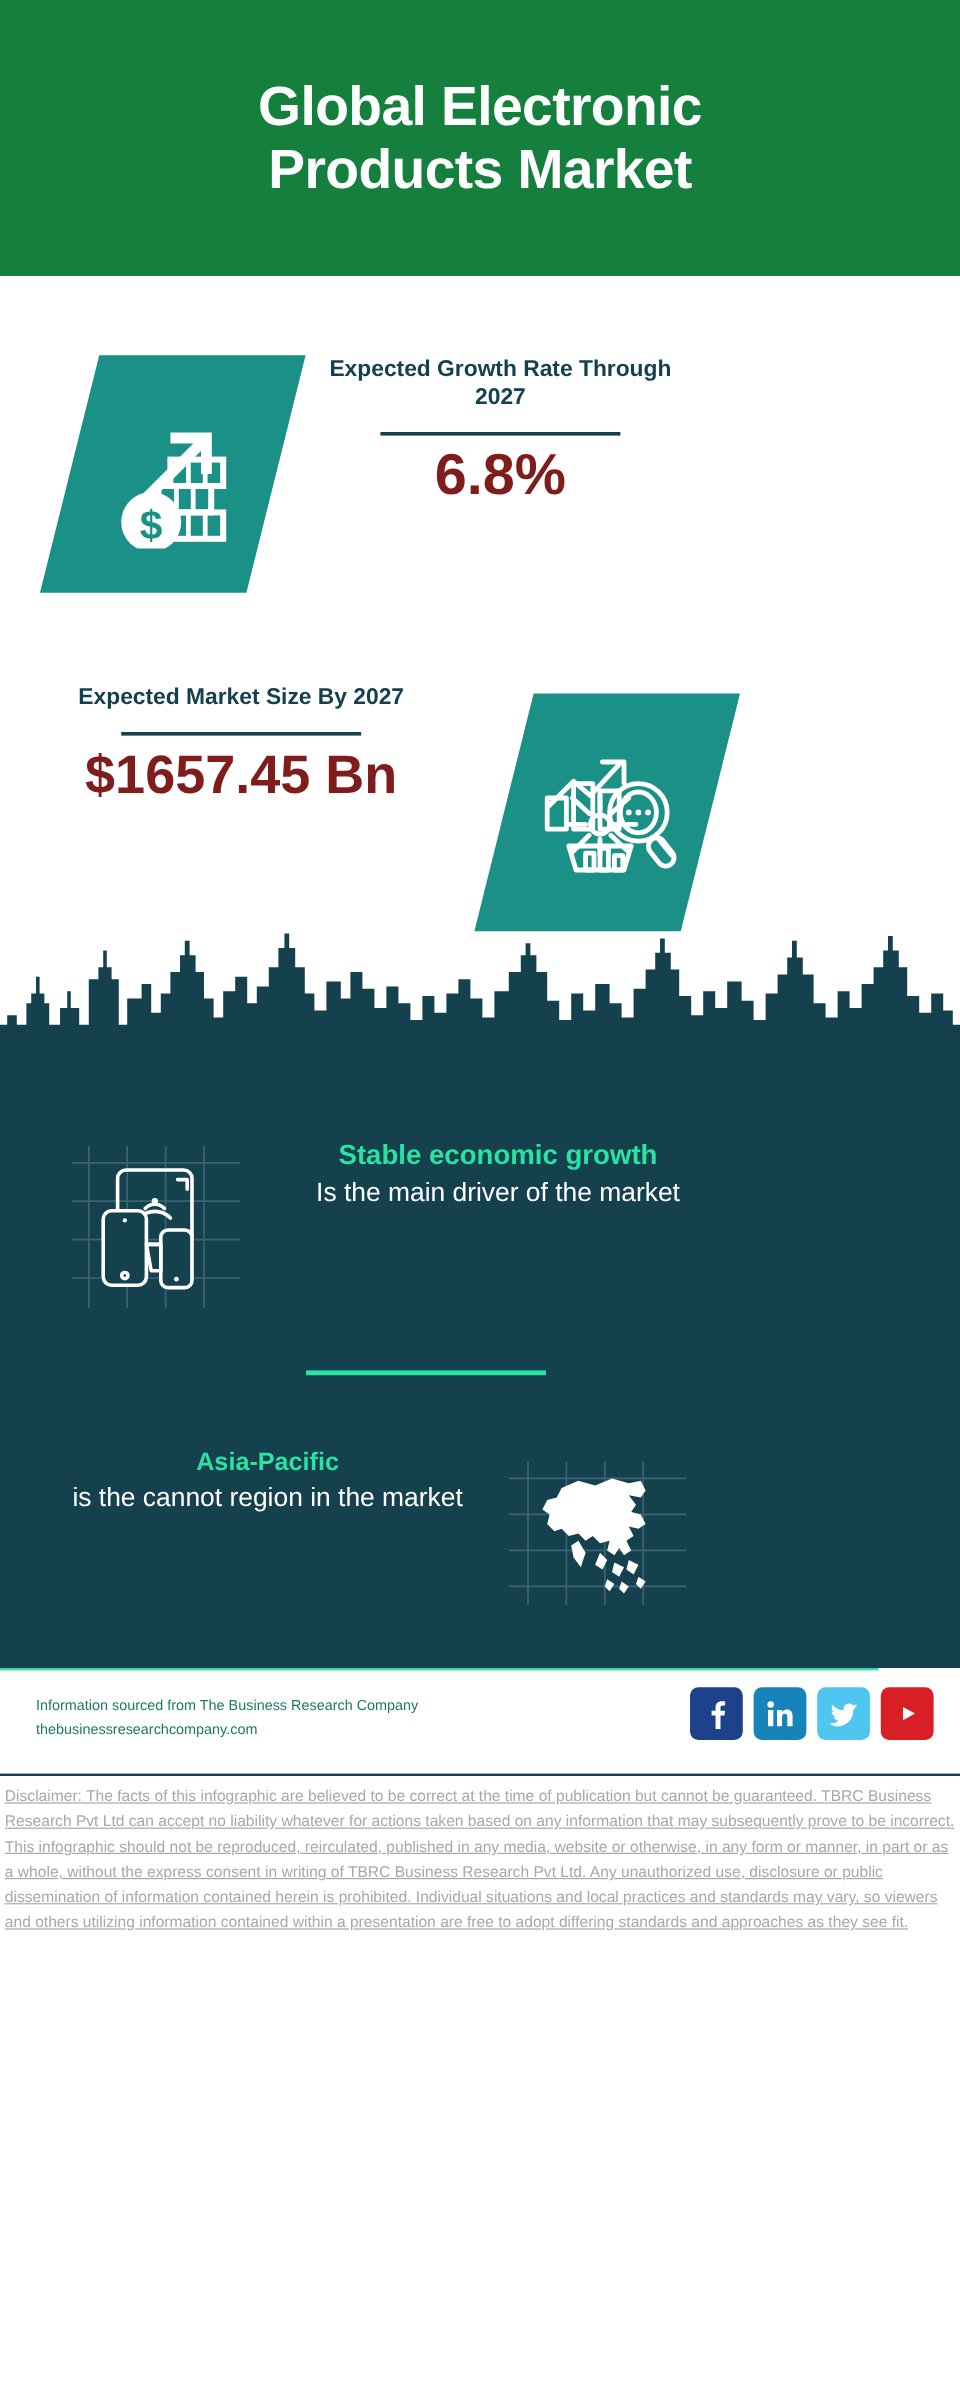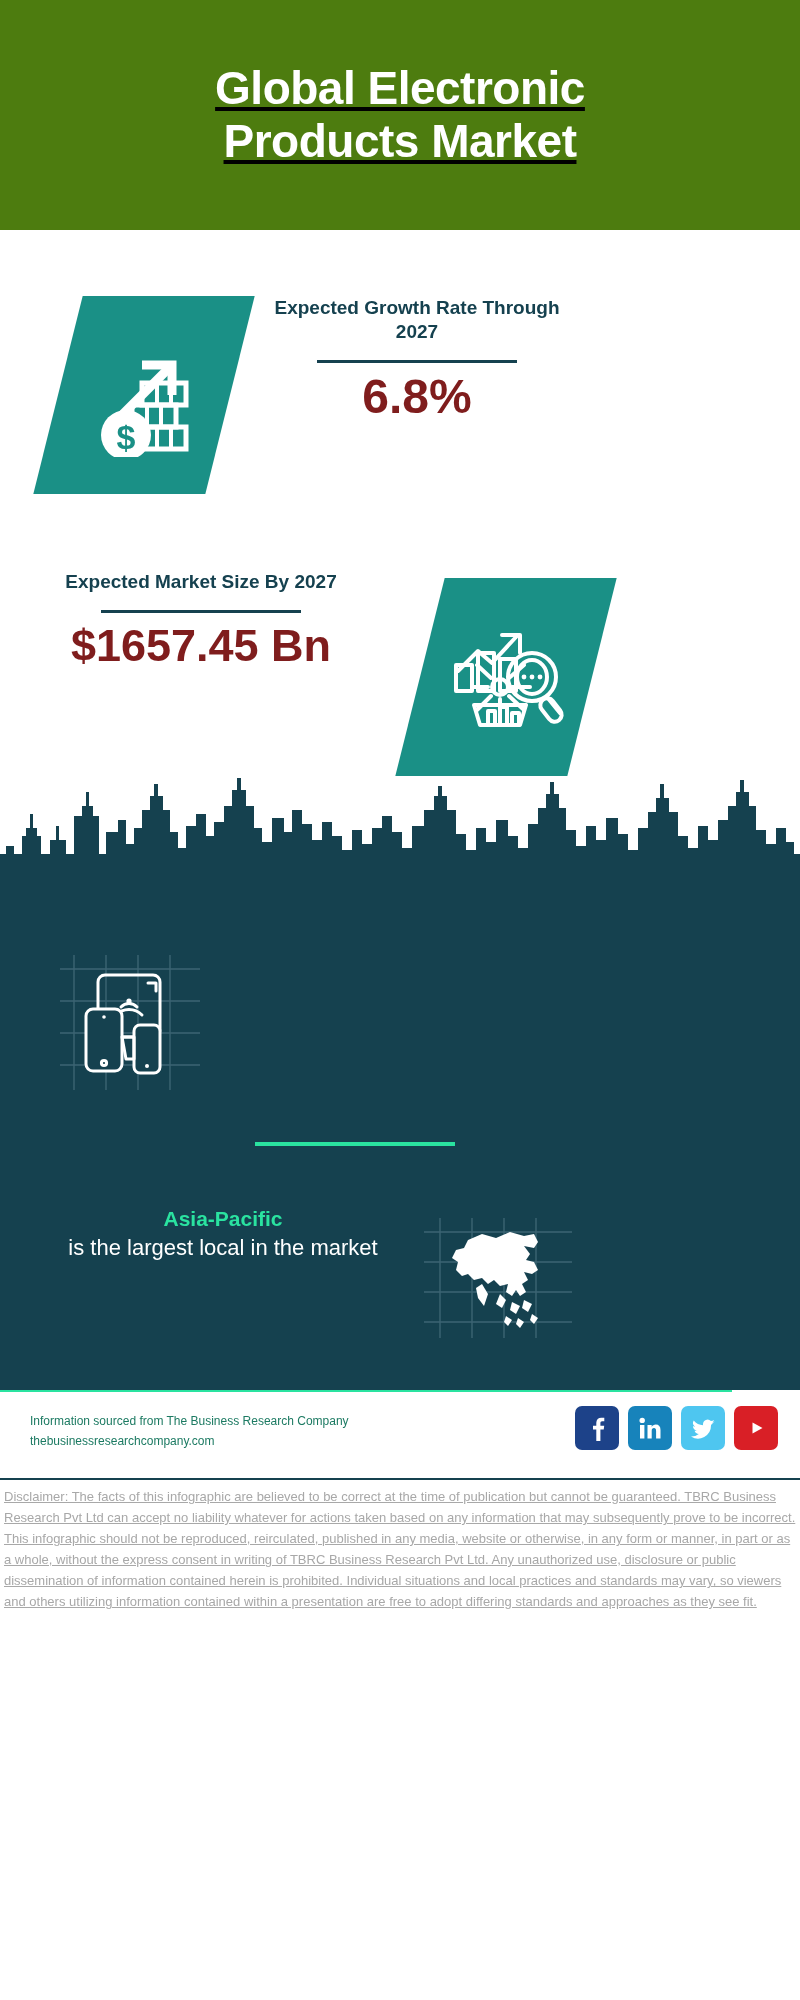--- a/index.html
+++ b/index.html
@@ -18,25 +18,24 @@
     overflow: hidden;
     background: #ffffff;
     margin: 0 auto;
   }
 
   
   .header {
     position: absolute;
     left: 0; top: 0;
     width: 800px; height: 230px;
-    background: #4d7c0f;
+    background: #15803d;
     display: flex;
     align-items: center;
     justify-content: center;
-    text-decoration: underline;
   }
   .header-title {
     color: #ffffff;
     font-size: 46px;
     font-weight: bold;
     line-height: 1.16;
     text-align: center;
     letter-spacing: -0.5px;
     max-width: 440px;
   }
@@ -323,26 +322,30 @@
         <circle cx="28" cy="100" r="2.6"></circle>
 
         <rect x="58" y="62" width="26" height="48" rx="6" fill="#15414f"></rect>
         <circle cx="71" cy="103" r="2" fill="#ffffff" stroke="none"></circle>
 
         <path d="M46 74 L58 74 L58 96 L50 96 Z"></path>
       </g>
     </svg>
   </div>
 
+  <div class="fact-block" style="left:250px; top:948px; width:330px;">
+    <div class="fact-highlight">Stable economic growth</div>
+    <div class="fact-sub">Is the main driver of the market</div>
+  </div>
 
   <div class="green-divider"></div>
 
   <div class="fact-block" style="left:58px; top:1205px; width:330px;">
     <div class="fact-highlight" style="font-size:21px;">Asia-Pacific</div>
-    <div class="fact-sub">is the largest local in the market</div>
+    <div class="fact-sub">is the cannot region in the market</div>
   </div>
 
   <div class="gridwrap" style="left:424px; top:1218px; width:148px; height:120px;">
     <svg width="148" height="120" viewBox="0 0 148 120" aria-hidden="true">
       <g stroke="#3c6573" stroke-width="1.4" fill="none">
         <line x1="16" y1="0" x2="16" y2="120"></line>
         <line x1="48" y1="0" x2="48" y2="120"></line>
         <line x1="80" y1="0" x2="80" y2="120"></line>
         <line x1="112" y1="0" x2="112" y2="120"></line>
         <line x1="0" y1="14" x2="148" y2="14"></line>

